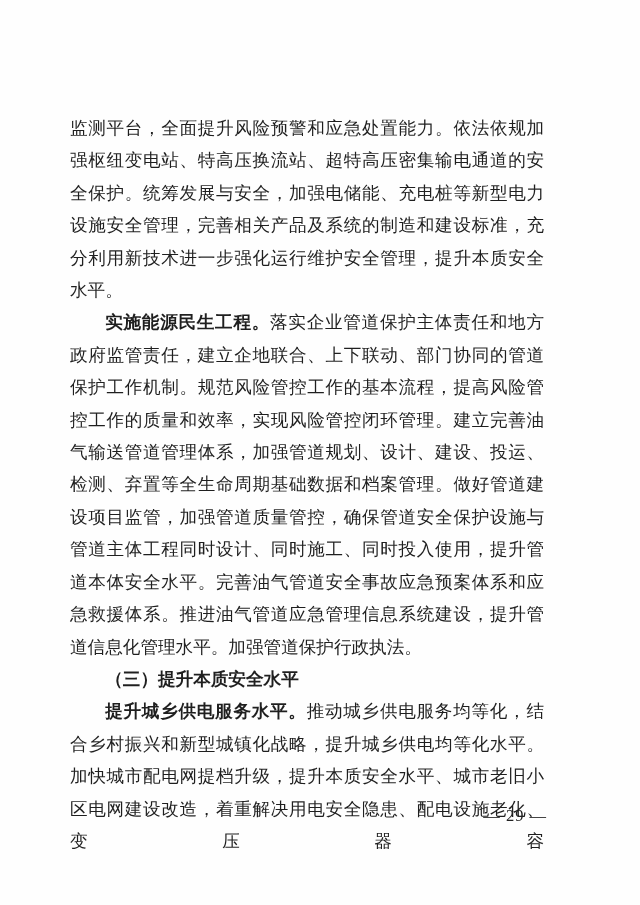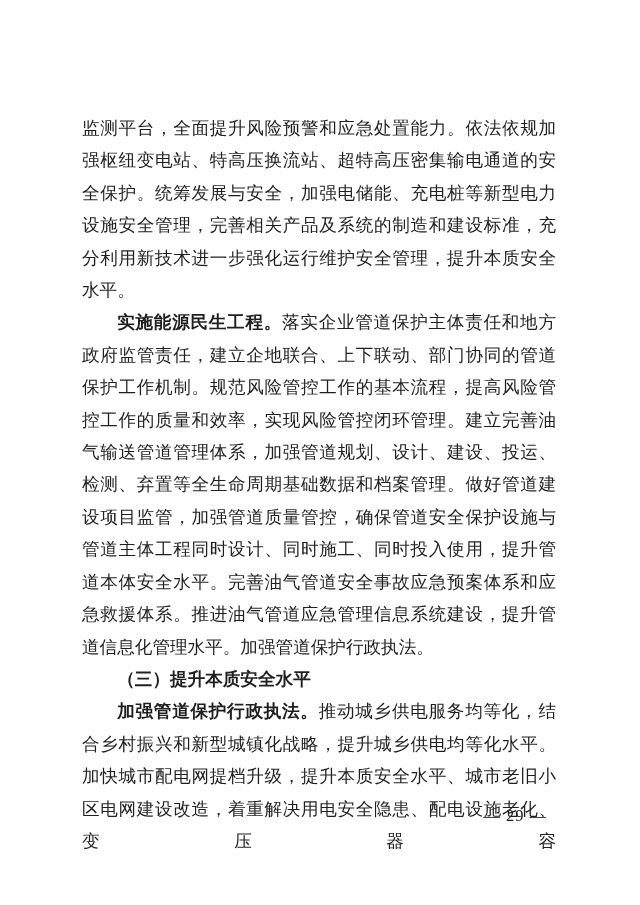--- a/index.html
+++ b/index.html
@@ -11,21 +11,21 @@
     position: relative;
     width: 640px;
     height: 905px;
     background: #fefefe;
     font-family: "Liberation Serif", "DejaVu Serif", serif;
     color: #1f1f1f;
     overflow: hidden;
   }
   .text-block {
     position: absolute;
-    left: 82px;
+    left: 70px;
     top: 112px;
     width: 474px;
     font-size: 17.6px;
     line-height: 32.4px;
     text-align: justify;
     text-justify: inter-character;
     letter-spacing: 0;
   }
   .text-block p {
     margin: 0;
@@ -59,19 +59,19 @@
 <div class="page">
 
   <div class="text-block">
 
     <p class="para-plain"><span>监测平台，全面提升风险预警和应急处置能力。依法依规加强枢纽变电站、特高压换流站、超特高压密集输电通道的安全保护。统筹发展与安全，加强电储能、充电桩等新型电力设施安全管理，完善相关产品及系统的制造和建设标准，充分利用新技术进一步强化运行维护安全管理，提升本质安全水平。</span></p>
 
     <p class="para-indent"><span class="lead-bold">实施能源民生工程。</span><span>落实企业管道保护主体责任和地方政府监管责任，建立企地联合、上下联动、部门协同的管道保护工作机制。规范风险管控工作的基本流程，提高风险管控工作的质量和效率，实现风险管控闭环管理。建立完善油气输送管道管理体系，加强管道规划、设计、建设、投运、检测、弃置等全生命周期基础数据和档案管理。做好管道建设项目监管，加强管道质量管控，确保管道安全保护设施与管道主体工程同时设计、同时施工、同时投入使用，提升管道本体安全水平。完善油气管道安全事故应急预案体系和应急救援体系。推进油气管道应急管理信息系统建设，提升管道信息化管理水平。加强管道保护行政执法。</span></p>
 
     <p class="para-indent section-heading"><span class="heading-text">（三）提升本质安全水平</span></p>
 
-    <p class="para-indent para-continues"><span class="lead-bold">加强管道保护行政执法。</span><span>推动城乡供电服务均等化，结合乡村振兴和新型城镇化战略，提升城乡供电均等化水平。加快城市配电网提档升级，提升本质安全水平、城市老旧小区电网建设改造，着重解决用电安全隐患、配电设施老化、变压器容</span></p>
+    <p class="para-indent para-continues"><span class="lead-bold">提升城乡供电服务水平。</span><span>推动城乡供电服务均等化，结合乡村振兴和新型城镇化战略，提升城乡供电均等化水平。加快城市配电网提档升级，提升本质安全水平、城市老旧小区电网建设改造，着重解决用电安全隐患、配电设施老化、变压器容</span></p>
 
   </div>
 
   <div class="footer-page-number">— 29 —</div>
 
 </div>
 
 </body></html>

